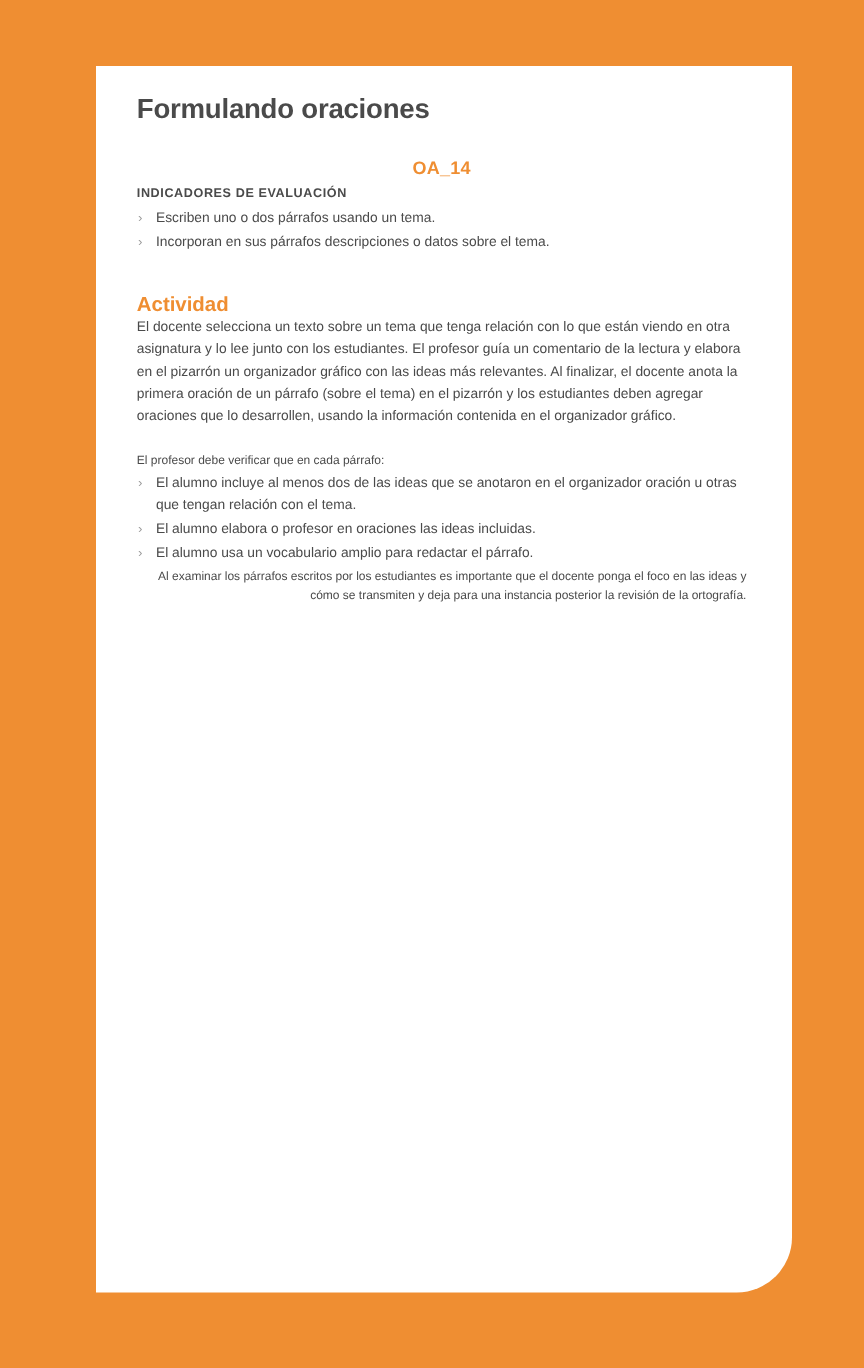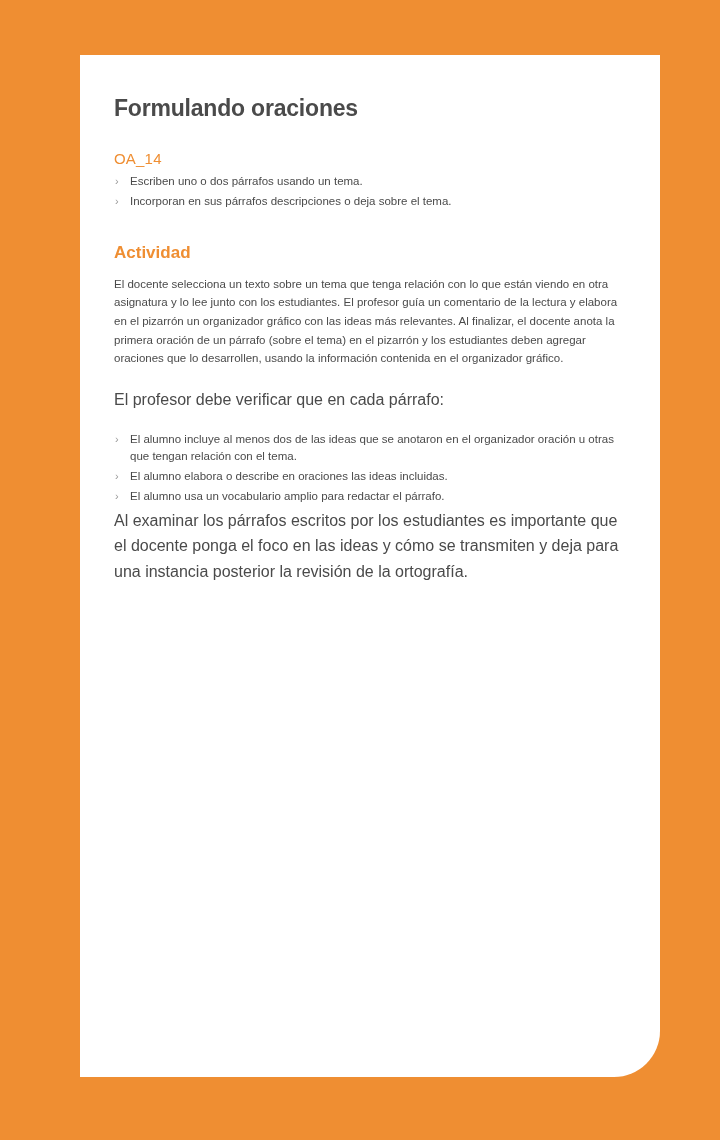--- a/index.html
+++ b/index.html
@@ -15,35 +15,36 @@
   }
   .page {
     position: absolute;
     left: 80px;
     top: 55px;
     width: 580px;
     height: 1022px;
     background: #ffffff;
     border-bottom-right-radius: 46px;
     box-sizing: border-box;
-    padding: 40px 38px 0 34px;
+    padding: 22px 38px 0 34px;
   }
   .doc-title {
     font-size: 23px;
     font-weight: bold;
     color: #4a4a4a;
     letter-spacing: -0.2px;
     margin: 0 0 28px 0;
   }
   .oa-code {
     font-size: 15px;
-    font-weight: normal;
+    font-weight: bold;
     color: #ef8e32;
     margin: 0 0 6px 0;
     letter-spacing: 0.2px;
+    text-align: center;
   }
   .oa-desc {
     font-size: 11.5px;
     color: #4a4a4a;
     line-height: 1.45;
     margin: 0 0 22px 0;
   }
   .section-label {
     font-size: 10.5px;
     font-weight: bold;
@@ -74,77 +75,79 @@
   .activity-title {
     font-size: 17px;
     font-weight: bold;
     color: #ef8e32;
     margin: 32px 0 0 0;
   }
   .para {
     font-size: 11.5px;
     color: #4a4a4a;
     line-height: 1.62;
-    margin: 12px 0 18px 0;
+    margin: 0 0 18px 0;
   }
   .criteria-block {
     margin-top: 20px;
   }
   .criteria-intro {
-    font-size: 16px;
+    font-size: 10px;
     color: #4a4a4a;
     line-height: 1.55;
-    margin: 0 0 18px 0;
+    margin: 0 0 3px 0;
   }
   .criteria-outro {
-    font-size: 16px;
+    font-size: 10px;
     color: #4a4a4a;
     line-height: 1.6;
     margin: 2px 0 0 0;
+    text-align: right;
   }
 </style>
 </head>
 <body>
 
 <div class="page">
 
   <h1 class="doc-title">Formulando oraciones</h1>
 
   <div>
     <div class="oa-code">OA_14</div>
   </div>
 
   <div>
+    <div class="section-label">INDICADORES DE EVALUACIÓN</div>
     <ul class="bullets">
       <li>
         <span class="chev">›</span>
         <span>Escriben uno o dos párrafos usando un tema.</span>
       </li>
       <li>
         <span class="chev">›</span>
-        <span>Incorporan en sus párrafos descripciones o deja sobre el tema.</span>
+        <span>Incorporan en sus párrafos descripciones o datos sobre el tema.</span>
       </li>
     </ul>
   </div>
 
   <div>
     <h2 class="activity-title">Actividad</h2>
     <p class="para">El docente selecciona un texto sobre un tema que tenga relación con lo que están viendo en otra asignatura y lo lee junto con los estudiantes. El profesor guía un comentario de la lectura y elabora en el pizarrón un organizador gráfico con las ideas más relevantes. Al finalizar, el docente anota la primera oración de un párrafo (sobre el tema) en el pizarrón y los estudiantes deben agregar oraciones que lo desarrollen, usando la información contenida en el organizador gráfico.</p>
   </div>
 
   <div class="criteria-block">
     <p class="criteria-intro">El profesor debe verificar que en cada párrafo:</p>
     <ul class="bullets">
       <li>
         <span class="chev">›</span>
         <span>El alumno incluye al menos dos de las ideas que se anotaron en el organizador oración u otras que tengan relación con el tema.</span>
       </li>
       <li>
         <span class="chev">›</span>
-        <span>El alumno elabora o describe en oraciones las ideas incluidas.</span>
+        <span>El alumno elabora o profesor en oraciones las ideas incluidas.</span>
       </li>
       <li>
         <span class="chev">›</span>
         <span>El alumno usa un vocabulario amplio para redactar el párrafo.</span>
       </li>
     </ul>
     <p class="criteria-outro">Al examinar los párrafos escritos por los estudiantes es importante que el docente ponga el foco en las ideas y cómo se transmiten y deja para una instancia posterior la revisión de la ortografía.</p>
   </div>
 
 </div>

